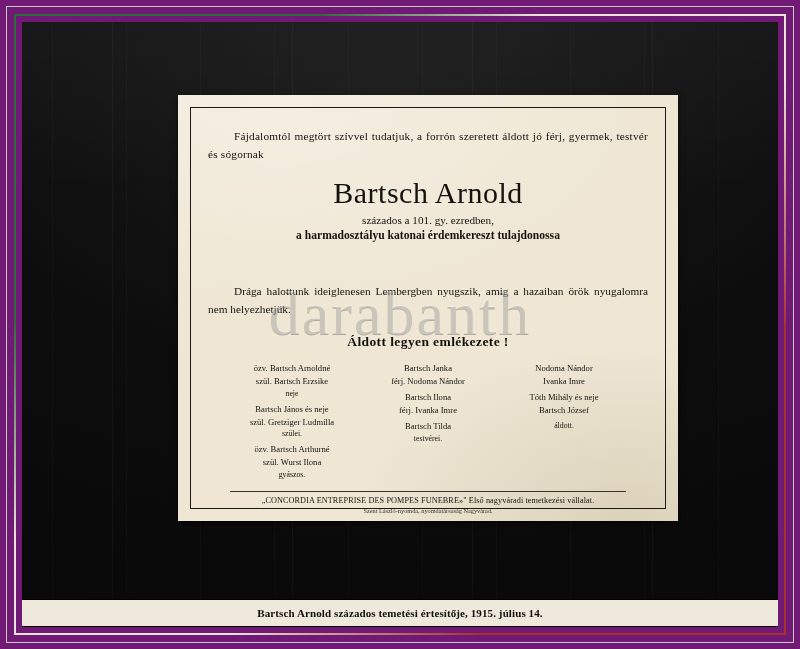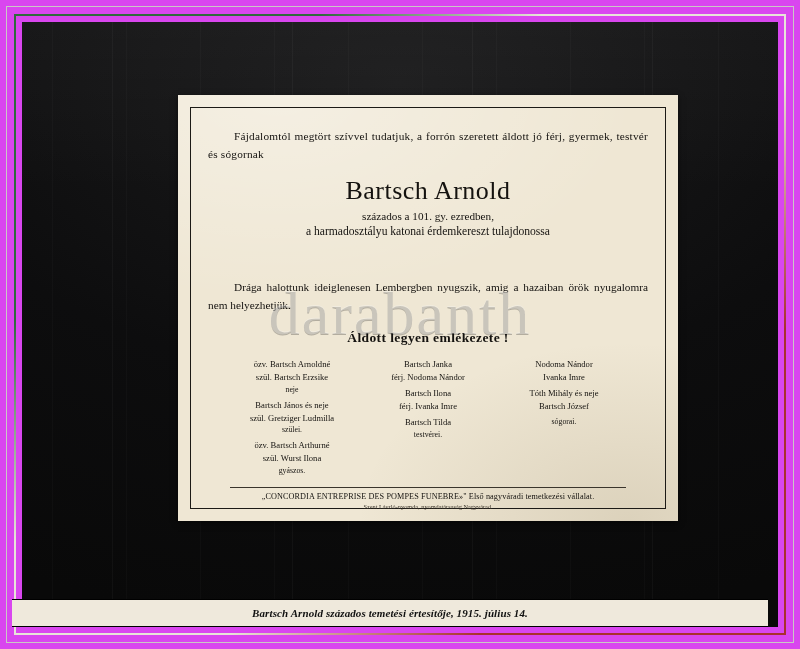--- a/index.html
+++ b/index.html
@@ -12,21 +12,21 @@
     height: 649px;
     overflow: hidden;
     font-family: "Liberation Serif", serif;
   }
 
   
   .page {
     position: relative;
     width: 800px;
     height: 649px;
-    background: #d946ef;
+    background: #701a75;
   }
 
   
   .outer-border {
     position: absolute;
     left: 6px; top: 6px; right: 6px; bottom: 6px;
     border: 1px solid #c9c9c4;
     box-sizing: border-box;
   }
 
@@ -100,34 +100,34 @@
     font-size: 11.3px;
     line-height: 1.62;
     text-align: justify;
     text-indent: 26px;
     letter-spacing: .2px;
     margin: 0 0 4px 0;
   }
 
   .deceased-name {
     text-align: center;
-    font-size: 26px;
+    font-size: 30px;
     letter-spacing: .5px;
     margin: 12px 0 2px 0;
     font-weight: 400;
     font-family: "Liberation Serif", serif;
   }
   .rank-line {
     text-align: center;
     font-size: 11.2px;
     margin: 0;
     line-height: 1.45;
   }
   .rank-line.bold {
-    font-weight: normal;
+    font-weight: bold;
     font-size: 11.6px;
   }
 
   .para {
     font-size: 11.3px;
     line-height: 1.62;
     text-align: justify;
     text-indent: 0;
     margin: 10px 0 0 0;
   }
@@ -189,31 +189,30 @@
     color: rgba(245,245,245,0.33);
     font-family: "Liberation Serif", serif;
     pointer-events: none;
     user-select: none;
     text-shadow: 0 1px 0 rgba(0,0,0,0.25);
   }
 
   
   .caption-strip {
     position: absolute;
-    left: 12px;
+    left: 22px;
     bottom: 22px;
     width: 756px;
     height: 26px;
     background: #efe9dc;
     display: flex;
     align-items: center;
     justify-content: center;
     border-top: 1px solid #000;
     border-bottom: 1px solid #000;
-    font-style: italic;
   }
   .caption-text {
     font-size: 11px;
     font-weight: bold;
     color: #111;
     letter-spacing: .1px;
   }
 </style>
 </head>
 <body>
@@ -271,21 +270,21 @@
             <span class="rel">testvérei.</span>
           </div>
 
           <div class="mourner-col">
             <span class="nm">Nodoma Nándor</span>
             <span class="nm">Ivanka Imre</span>
             <span class="gap"></span>
             <span class="nm">Tóth Mihály és neje</span>
             <span class="nm">Bartsch József</span>
             <span class="gap"></span>
-            <span class="rel">sógorai.</span>
+            <span class="rel">áldott.</span>
           </div>
 
         </div>
 
         <div class="footer-rule"></div>
         <div class="footer-line">„CONCORDIA ENTREPRISE DES POMPES FUNEBRE»" Első nagyváradi temetkezési vállalat.</div>
         <div class="printer-line">Szent László-nyomda, nyomdatársaság Nagyvárad.</div>
 
       </div>
     </div>

